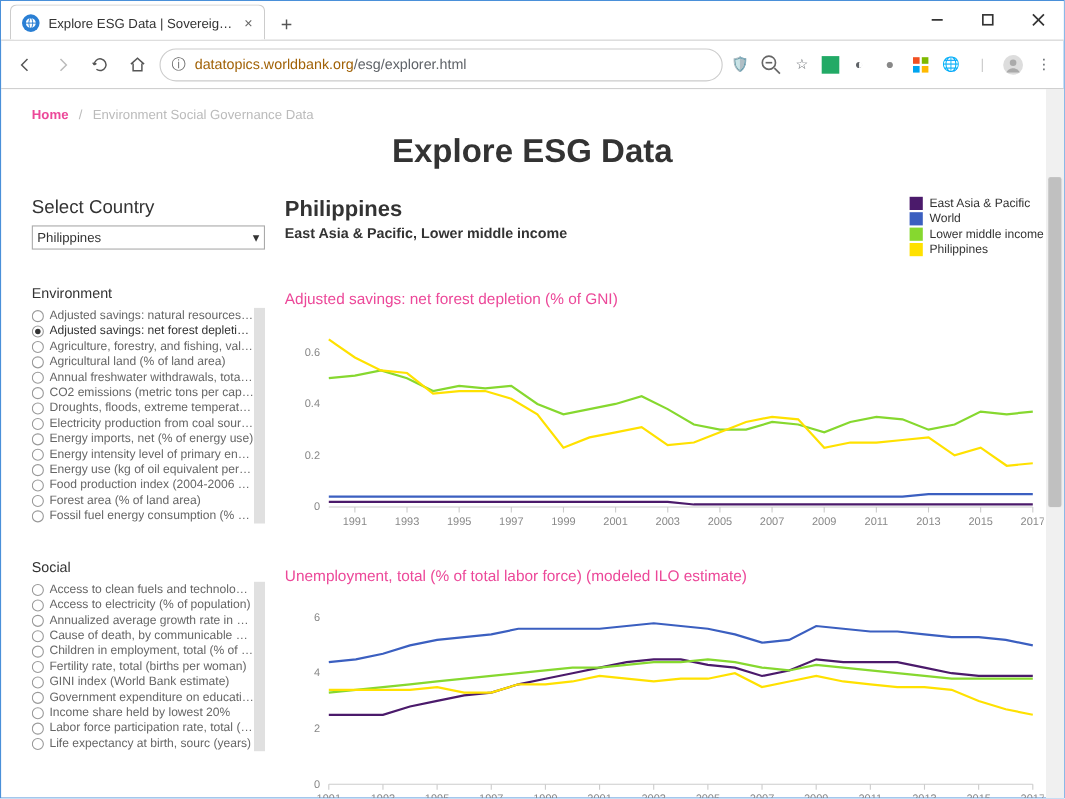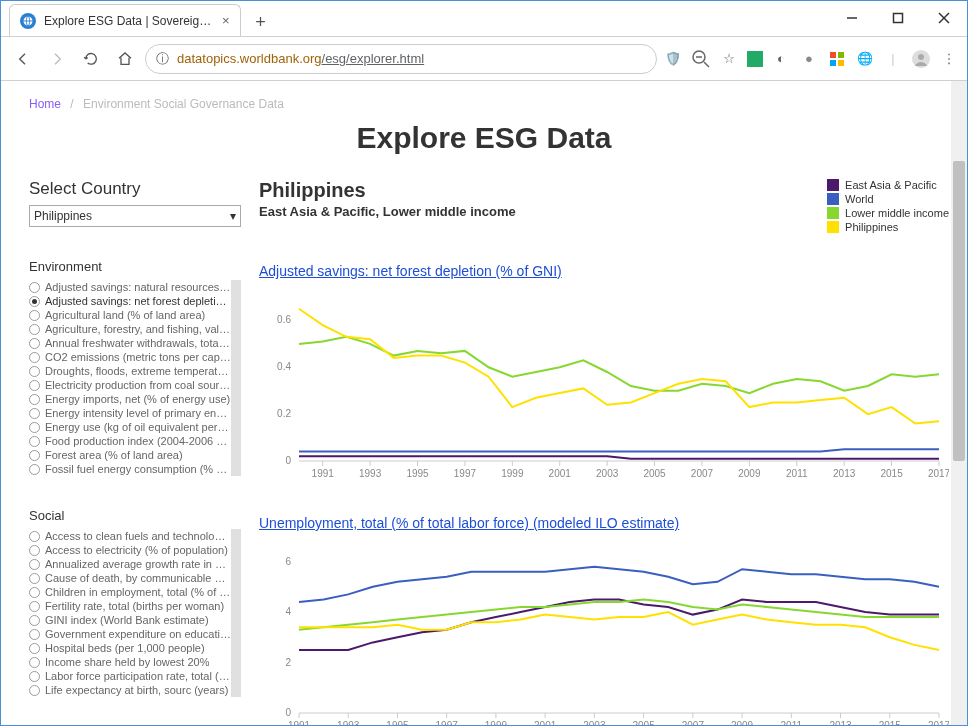--- a/index.html
+++ b/index.html
@@ -14,49 +14,49 @@
   .newtab { width: 28px; height: 28px; display:flex; align-items:center; justify-content:center; margin-left:6px; color:#555; font-size:18px; }
   .win-controls { margin-left:auto; display:flex; height:36px; }
   .win-controls div { width: 46px; display:flex; align-items:center; justify-content:center; color:#333; }
   .toolbar { height: 44px; display:flex; align-items:center; padding: 0 8px; gap:6px; border-bottom: 1px solid #d0d0d0; }
   .tbtn { width:28px; height:28px; display:flex; align-items:center; justify-content:center; color:#555; border-radius:50%; }
   .tbtn svg { width:16px; height:16px; }
   .addressbar { flex:1; height:30px; border:1px solid #ccc; border-radius:15px; display:flex; align-items:center; padding:0 10px; color:#333; font-size:13px; gap:8px; }
   .addressbar .lock { color:#666; }
   .addressbar .url { flex:1; }
   .addressbar .url .host { color:#a16207; }
-  .addressbar .url .path { color:#5f6368;text-decoration:underline; }
+  .addressbar .url .path { color:#5f6368; }
   .right-icons { display:flex; gap:8px; align-items:center; }
   .right-icons .ico { width:20px; height:20px; display:flex; align-items:center; justify-content:center; color:#5f6368; }
   .content { flex:1; overflow:hidden; position:relative; display:flex; }
   .scroll-area { flex:1; overflow-y:auto; }
   .page { padding: 16px 28px; }
   .breadcrumb { font-size: 12px; color:#bbb; margin-bottom:10px; }
-  .breadcrumb a { color:#8b5cf6; text-decoration:none; }
+  .breadcrumb a { color:#ec4899; text-decoration:none;font-weight:bold; }
   h1.page-title { text-align:center; font-size:30px; font-weight:700; color:#333; margin: 10px 0 24px; font-family: "Segoe UI", Arial, sans-serif;}
   .main-grid { display:flex; gap:18px; }
   .sidebar { width:212px; flex-shrink:0; }
   .sidebar-title { font-size:17px; color:#333; margin-bottom:6px; }
   .country-select { width:100%; height:22px; border:1px solid #aaa; font-size:12px; padding:0 4px; display:flex; align-items:center; justify-content:space-between; background:#fff;}
   .filter-group { margin-top: 32px; }
   .filter-heading { font-size:13px; color:#333; margin-bottom:6px; }
   .filter-list { border-right:10px solid #e0e0e0; max-height: 196px; overflow:hidden; }
   .filter-item { display:flex; align-items:center; font-size:11px; color:#666; padding:1px 0; white-space:nowrap; overflow:hidden; text-overflow:ellipsis; }
   .filter-item .radio { width:11px; height:11px; border:1px solid #999; border-radius:50%; margin-right:5px; flex-shrink:0; position:relative; }
   .filter-item.selected .radio::after { content:""; position:absolute; inset:2px; background:#333; border-radius:50%; }
   .filter-item.selected { color:#333; }
   .main-col { flex:1; }
   .region-header { display:flex; justify-content:space-between; align-items:flex-start;}
   .region-header h2 { font-size:20px; font-weight:700; color:#333; }
   .region-header .sub { font-size:13px; font-weight:700; color:#333; margin-top:2px;}
   .legend { font-size:11px; }
   .legend-row { display:flex; align-items:center; gap:6px; margin-bottom:2px;padding-left:38px;}
   .legend-swatch { width:12px; height:12px; }
   .chart-block { margin-top: 28px; }
-  .chart-title { font-size:14px; color:#1d4ed8; margin-bottom:8px;text-decoration:underline; }
+  .chart-title { font-size:14px; color:#ec4899; margin-bottom:8px; }
   .chart { width: 690px; height: 200px; position:relative; }
   .chart svg { width:100%; height:100%; }
   .axis text { font-size:10px; fill:#888; font-family: Arial, sans-serif;}
   .axis line { stroke:#ccc; stroke-width:1; }
   .series { fill:none; stroke-width:2; }
   .vscroll { position:absolute; right:0; top:0; width:16px; height:100%; background:#f0f0f0; }
   .vscroll-thumb { position:absolute; right:2px; width:12px; background:#c0c0c0; border-radius:2px; }
 </style>
 </head>
 <body>
@@ -182,25 +182,25 @@
                     <div class="filter-item">
                       <span class="radio"></span>
                       <span style="overflow: hidden; text-overflow: ellipsis;">Adjusted savings: natural resources d…</span>
                     </div>
                     <div class="filter-item selected">
                       <span class="radio"></span>
                       <span style="overflow: hidden; text-overflow: ellipsis;">Adjusted savings: net forest depletion…</span>
                     </div>
                     <div class="filter-item">
                       <span class="radio"></span>
+                      <span style="overflow: hidden; text-overflow: ellipsis;">Agriculture, forestry, and fishing, valu…</span>
+                    </div>
+                    <div class="filter-item">
+                      <span class="radio"></span>
                       <span style="overflow: hidden; text-overflow: ellipsis;">Agricultural land (% of land area)</span>
-                    </div>
-                    <div class="filter-item">
-                      <span class="radio"></span>
-                      <span style="overflow: hidden; text-overflow: ellipsis;">Agriculture, forestry, and fishing, valu…</span>
                     </div>
                     <div class="filter-item">
                       <span class="radio"></span>
                       <span style="overflow: hidden; text-overflow: ellipsis;">Annual freshwater withdrawals, total …</span>
                     </div>
                     <div class="filter-item">
                       <span class="radio"></span>
                       <span style="overflow: hidden; text-overflow: ellipsis;">CO2 emissions (metric tons per capita)</span>
                     </div>
                     <div class="filter-item">
@@ -264,24 +264,20 @@
                       <span class="radio"></span>
                       <span style="overflow: hidden; text-overflow: ellipsis;">Fertility rate, total (births per woman)</span>
                     </div>
                     <div class="filter-item">
                       <span class="radio"></span>
                       <span style="overflow: hidden; text-overflow: ellipsis;">GINI index (World Bank estimate)</span>
                     </div>
                     <div class="filter-item">
                       <span class="radio"></span>
                       <span style="overflow: hidden; text-overflow: ellipsis;">Government expenditure on education…</span>
-                    </div>
-                    <div class="filter-item">
-                      <span class="radio"></span>
-                      <span style="overflow: hidden; text-overflow: ellipsis;">Hospital beds (per 1,000 people)</span>
                     </div>
                     <div class="filter-item">
                       <span class="radio"></span>
                       <span style="overflow: hidden; text-overflow: ellipsis;">Income share held by lowest 20%</span>
                     </div>
                     <div class="filter-item">
                       <span class="radio"></span>
                       <span style="overflow: hidden; text-overflow: ellipsis;">Labor force participation rate, total (…</span>
                     </div>
                     <div class="filter-item">

